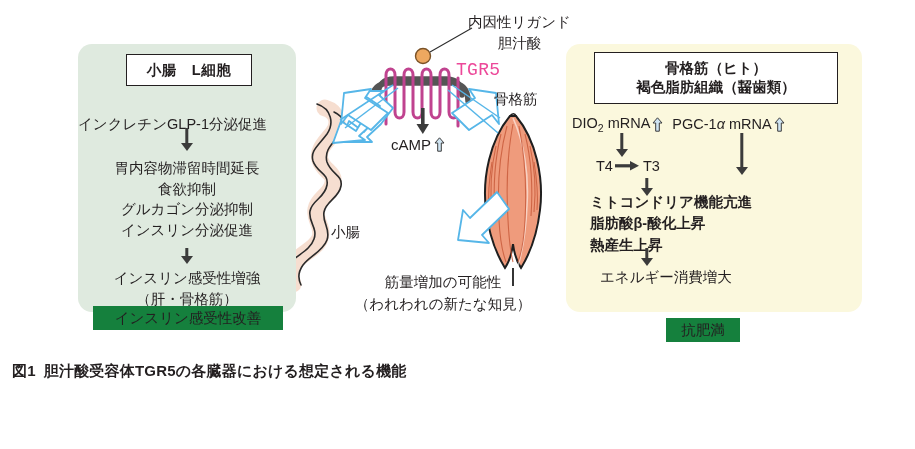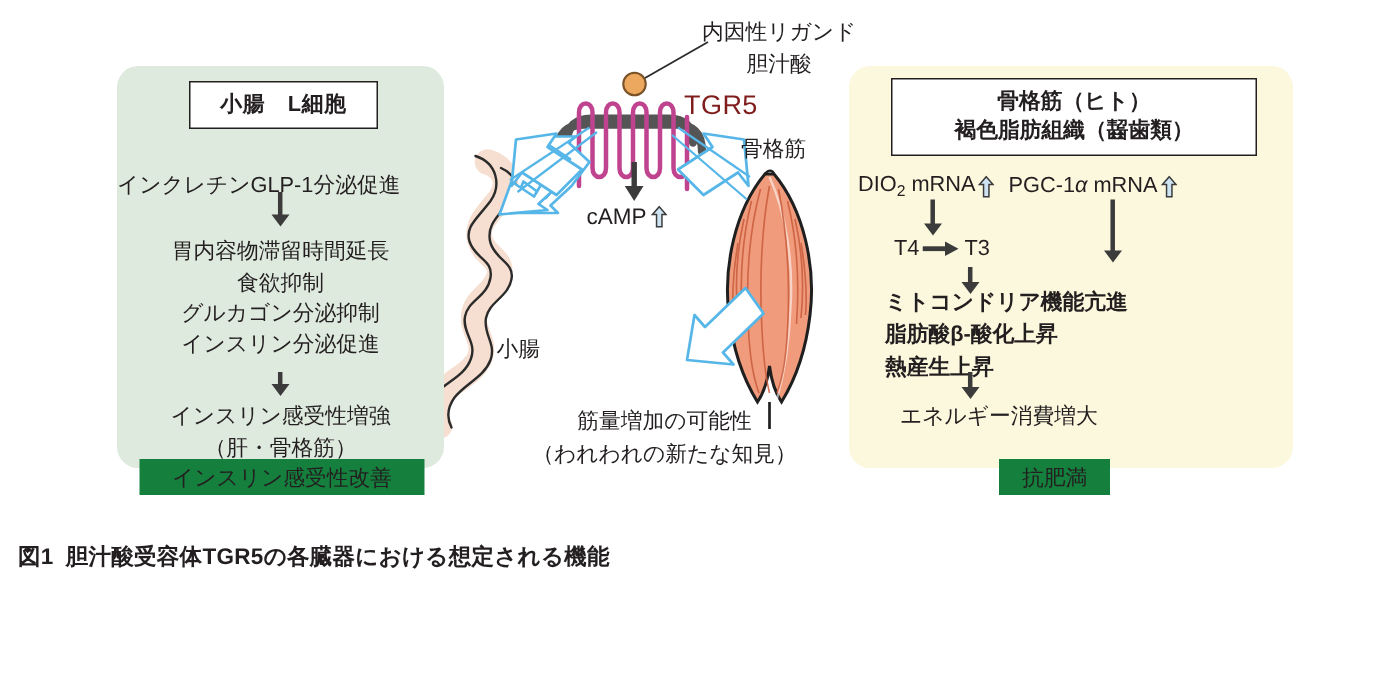--- a/index.html
+++ b/index.html
@@ -32,32 +32,32 @@
   .arrow-dn{position:absolute;width:0;height:0;}
   .arrow-dn i{display:block;position:absolute;left:50%;transform:translateX(-50%);
     width:3.4px;background:#3b3b3b;}
   .arrow-dn b{display:block;position:absolute;left:50%;transform:translateX(-50%);
     width:0;height:0;border-left:6.5px solid transparent;border-right:6.5px solid transparent;
     border-top:8px solid #3b3b3b;}
 
   .badge{position:absolute;background:#15803d;display:flex;align-items:center;
     justify-content:center;font-size:14.5px;white-space:nowrap;}
   #badge-left{left:93px;top:306px;width:190px;height:24px;}
-  #badge-right{left:666px;top:306px;width:74px;height:24px;}
-
-  #tgr5-label{position:absolute;left:456px;top:60px;font-size:18px;color:#7f1d1d;
-    letter-spacing:.3px;}
+  #badge-right{left:666px;top:318px;width:74px;height:24px;}
+
+  #tgr5-label{position:absolute;left:456px;top:60px;font-size:18px;color:#ec4899;
+    letter-spacing:.3px;font-family:Liberation Mono, monospace;}
   #ligand-label{position:absolute;left:468px;top:12px;font-size:14.5px;text-align:center;
     line-height:1.45;white-space:nowrap;}
   #camp-label{position:absolute;left:391px;top:136px;font-size:15px;white-space:nowrap;
     display:flex;align-items:center;gap:3px;}
   #intestine-label{position:absolute;left:331px;top:223px;font-size:14.5px;}
   #muscle-label{position:absolute;left:494px;top:90px;font-size:14.5px;}
   #newfinding-label{position:absolute;left:336px;top:272px;width:214px;text-align:center;
-    font-size:14.5px;line-height:1.5;font-family:Liberation Mono, monospace;}
+    font-size:14.5px;line-height:1.5;}
 
   
   .r-line{position:absolute;white-space:nowrap;}
   #mrna-row{left:572px;top:115px;font-size:14.5px;display:flex;align-items:center;gap:2px;}
   #mrna-row .sub{font-size:10.5px;vertical-align:sub;}
   #t4t3-row{left:596px;top:158px;font-size:14.5px;display:flex;align-items:center;gap:2px;}
   #right-mid{left:590px;top:192px;font-size:14.5px;line-height:1.48;text-align:left;font-weight:bold;}
   #right-last{left:600px;top:268px;font-size:14.5px;}
 
   

